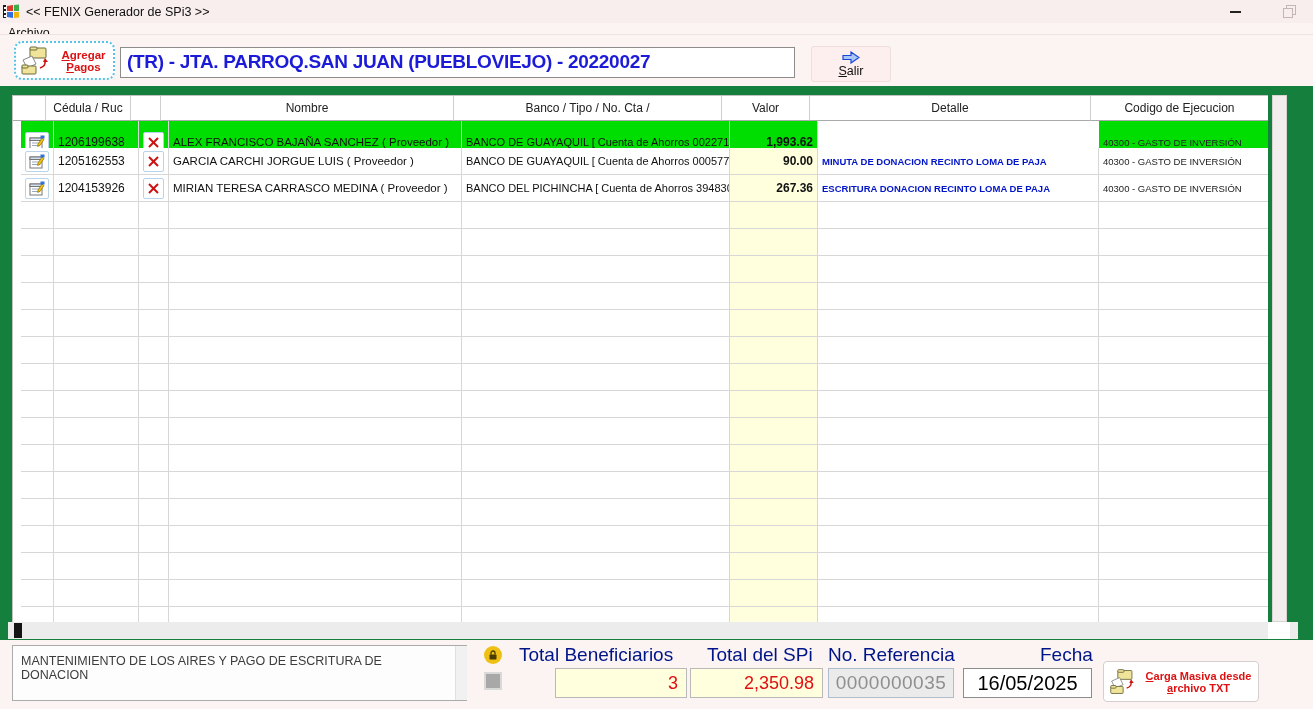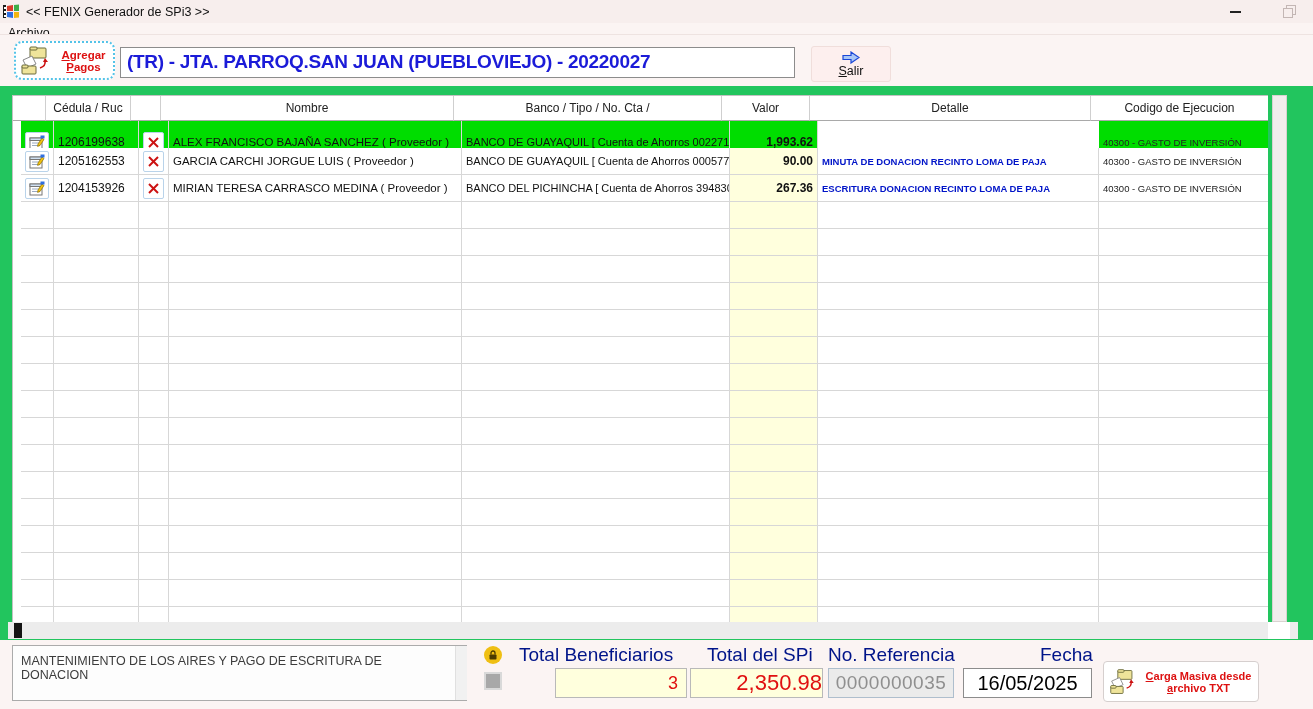--- a/index.html
+++ b/index.html
@@ -1,19 +1,19 @@
 <!DOCTYPE html>
 <html style="--selection_green: #00dd00; --valor_bg: #ffffdd; --label_blue: #001489; --value_red: #e01010; --detail_blue: #0014c8; --entity_blue: #1b1bd8; --button_text_red: #dd1111;"><head>
 <meta charset="utf-8">
 <style>
   * { margin:0; padding:0; box-sizing:border-box; }
   html,body { width:1313px; height:709px; overflow:hidden; }
   body { font-family:"Liberation Sans", sans-serif; background:#fbf4f3; position:relative; }
 
-  .window { position:absolute; inset:0; background:#22c55e; }
+  .window { position:absolute; inset:0; background:#15803d; }
 
   
   .titlebar { position:absolute; left:0; top:0; width:1313px; height:23px; background:#f7eeed; display:flex; align-items:center; }
   .app-icon { width:17px; height:17px; margin-left:3px; }
   .title-text { font-size:12.5px; color:#111; margin-left:6px; }
   .win-controls { position:absolute; right:10px; top:0; height:23px; display:flex; align-items:center; gap:26px; }
   .btn-min { width:28px; height:23px; display:flex; align-items:center; justify-content:center; cursor:default; }
   .btn-min .dash { width:11px; height:2px; background:#222; }
   .btn-restore { width:28px; height:23px; display:flex; align-items:center; justify-content:center; }
 
@@ -58,21 +58,21 @@
   
   .footer { position:absolute; left:0; top:640px; width:1313px; height:69px; background:#fbf4f3; }
   .observacion { position:absolute; left:12px; top:5px; width:455px; height:56px; background:#fdfdfd; border:1px solid #ababab; font-size:12.5px; color:#3c3c3c; padding:8px 18px 6px 8px; }
   .obs-scroll { position:absolute; right:1px; top:1px; width:12px; height:52px; background:#f1f1f1; border-left:1px solid #e0e0e0; }
   .lock-badge { position:absolute; left:484px; top:6px; width:18px; height:18px; border-radius:50%; background:#efbf13; display:flex; align-items:center; justify-content:center; cursor:default; }
   .gray-check { position:absolute; left:484px; top:32px; width:18px; height:18px; background:#a8a8a8; border:2px solid #d9d9d9; cursor:default; }
 
   .f-label { position:absolute; font-size:19px; color:var(--label_blue); white-space:nowrap; }
   .f-field { position:absolute; top:28px; height:30px; border:1px solid #b9b9b9; font-size:17px; display:flex; align-items:center; }
   .fld-benef { left:555px; width:132px; background:var(--valor_bg); color:var(--value_red); justify-content:flex-end; padding-right:8px; font-size:18px; }
-  .fld-spi { left:690px; width:133px; background:var(--valor_bg); color:var(--value_red); justify-content:flex-end; font-size:22px; }
+  .fld-spi { left:690px; width:133px; background:var(--valor_bg); color:var(--value_red); justify-content:flex-end; padding-right:8px; font-size:18px; }
   .fld-ref { left:828px; width:126px; background:#ebebeb; border:1px solid #aebecd; color:#8f8f8f; justify-content:center; font-size:19px; letter-spacing:0.5px; }
   .fld-fecha { left:963px; width:129px; background:#fff; border:1px solid #8c8c8c; color:#000; justify-content:center; font-size:20px; }
   .btn-carga { position:absolute; left:1103px; top:21px; width:156px; height:41px; background:#fff; border:1px solid #d6cfce; border-radius:4px; display:flex; align-items:center; padding-left:5px; cursor:default; }
   .btn-carga .lbl { color:var(--button_text_red); font-weight:bold; font-size:11px; line-height:12px; flex:1; }
 </style>
 </head>
 <body>
 
 <div class="window">
 

